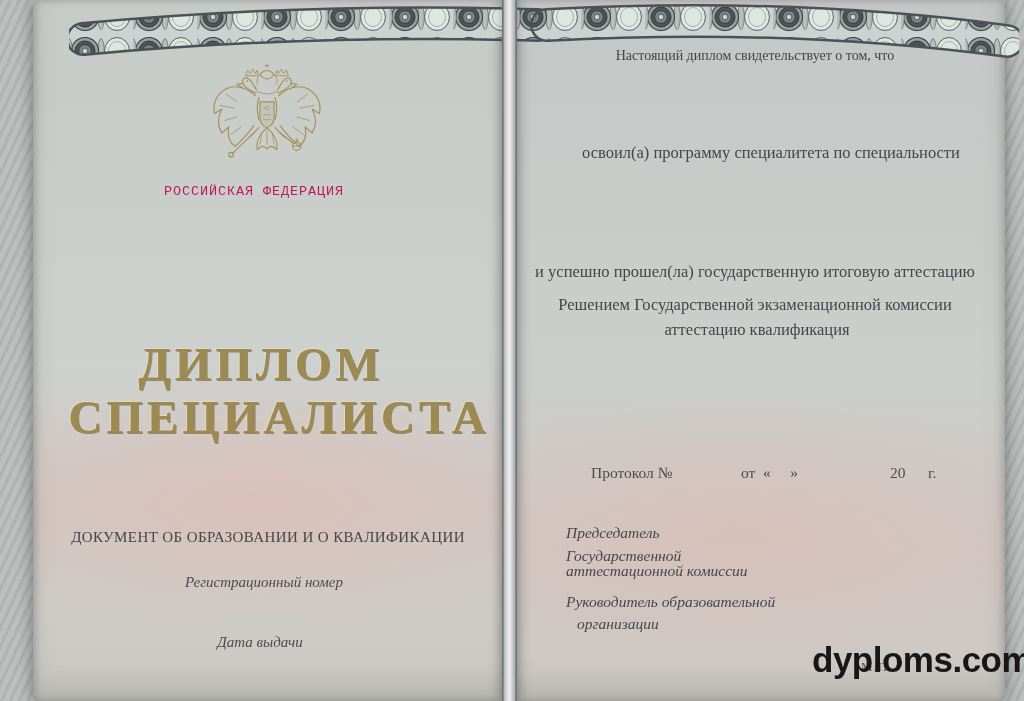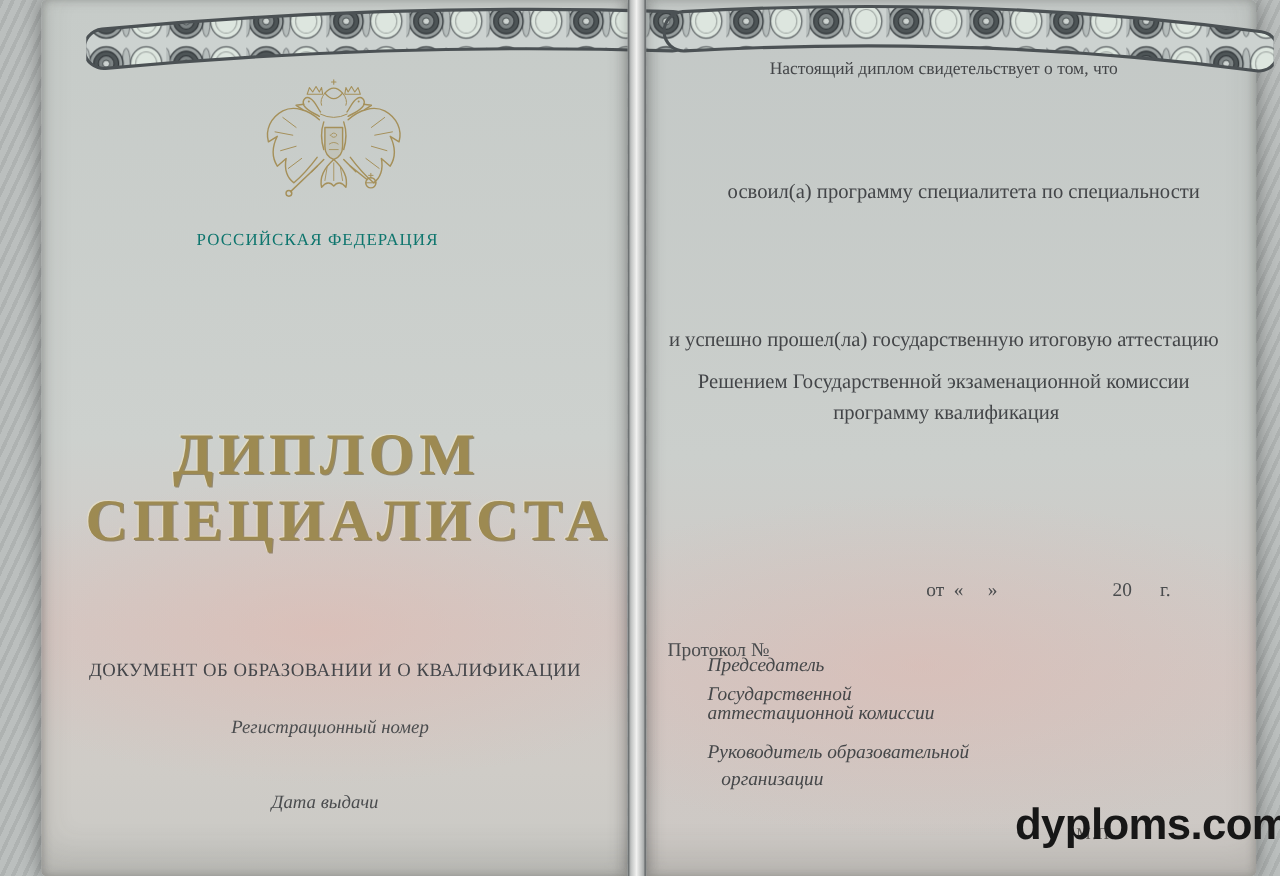--- a/index.html
+++ b/index.html
@@ -35,21 +35,21 @@
     position:absolute;left:469px;top:0;width:15px;height:701px;z-index:4;
     background:linear-gradient(90deg,#8e9293 0%,#c6c8c7 22%,#f1f1f0 48%,#c2c4c3 74%,#8e9293 100%);
     box-shadow:inset 1.5px 0 0 #6e7273, inset -1.5px 0 0 #6e7273, 0 0 9px rgba(60,60,60,.35);
   }
   .band-svg{position:absolute;left:36px;top:0;width:950px;height:74px;z-index:3;}
   .emblem-svg{position:absolute;left:205px;top:62px;width:124px;height:110px;z-index:5;}
   .t{position:absolute;white-space:nowrap;z-index:6;line-height:1.15;}
   .c{transform:translateX(-50%);}
   .it{font-style:italic;}
   .pre{white-space:pre;}
-  .country{font-size:13.5px;letter-spacing:.9px;color:#0f766e;}
+  .country{font-size:13.5px;letter-spacing:.9px;color:#be185d;font-family:Liberation Mono, monospace;}
   .title{
     font-size:47px;font-weight:bold;letter-spacing:4px;color:#9d8a52;
     text-shadow:1px 1px 0 rgba(96,79,38,.55), -1px -1px 0 rgba(238,228,193,.55);
   }
   .subtitle{font-size:15px;letter-spacing:.4px;color:#44464a;}
   .small-label{font-size:15px;color:#4a4c4e;}
   .body-line{font-size:16.5px;color:#434548;}
   .body-line-lg{font-size:14px;color:#434548;}
   .proto{font-size:15.5px;color:#4a4c4e;}
   .sig{font-size:15.5px;color:#454749;}
@@ -122,23 +122,23 @@
 <div class="t c title" style="left:261px;top:337px;">ДИПЛОМ</div>
 <div class="t c title" style="left:279px;top:390px;">СПЕЦИАЛИСТА</div>
 <div class="t c subtitle" style="left:268px;top:529px;">ДОКУМЕНТ ОБ ОБРАЗОВАНИИ И О КВАЛИФИКАЦИИ</div>
 <div class="t c it small-label" style="left:264px;top:574px;">Регистрационный номер</div>
 <div class="t c it small-label" style="left:260px;top:634px;">Дата выдачи</div>
 
 <div class="t c body-line-lg" style="left:755px;top:48px;">Настоящий диплом свидетельствует о том, что</div>
 <div class="t c body-line" style="left:771px;top:144px;">освоил(а) программу специалитета по специальности</div>
 <div class="t c body-line" style="left:755px;top:263px;">и успешно прошел(ла) государственную итоговую аттестацию</div>
 <div class="t c body-line" style="left:755px;top:296px;">Решением Государственной экзаменационной комиссии</div>
-<div class="t c body-line" style="left:757px;top:321px;">программу квалификация</div>
+<div class="t c body-line" style="left:757px;top:321px;">аттестацию квалификация</div>
 
-<div class="t proto" style="left:534px;top:464px;margin-top:48px;">Протокол №</div>
+<div class="t proto" style="left:591px;top:464px;">Протокол №</div>
 <div class="t proto pre" style="left:741px;top:464px;">от  «     »</div>
 <div class="t proto" style="left:890px;top:464px;font-family:Liberation Serif, serif;">20</div>
 <div class="t proto" style="left:928px;top:464px;">г.</div>
 
 <div class="t it sig" style="left:566px;top:524px;">Председатель</div>
 <div class="t it sig" style="left:566px;top:547px;text-align:right;">Государственной</div>
 <div class="t it sig" style="left:566px;top:562px;">аттестационной комиссии</div>
 <div class="t it sig" style="left:566px;top:593px;">Руководитель образовательной</div>
 <div class="t it sig" style="left:566px;top:615px;margin-left:11px;">организации</div>
 

